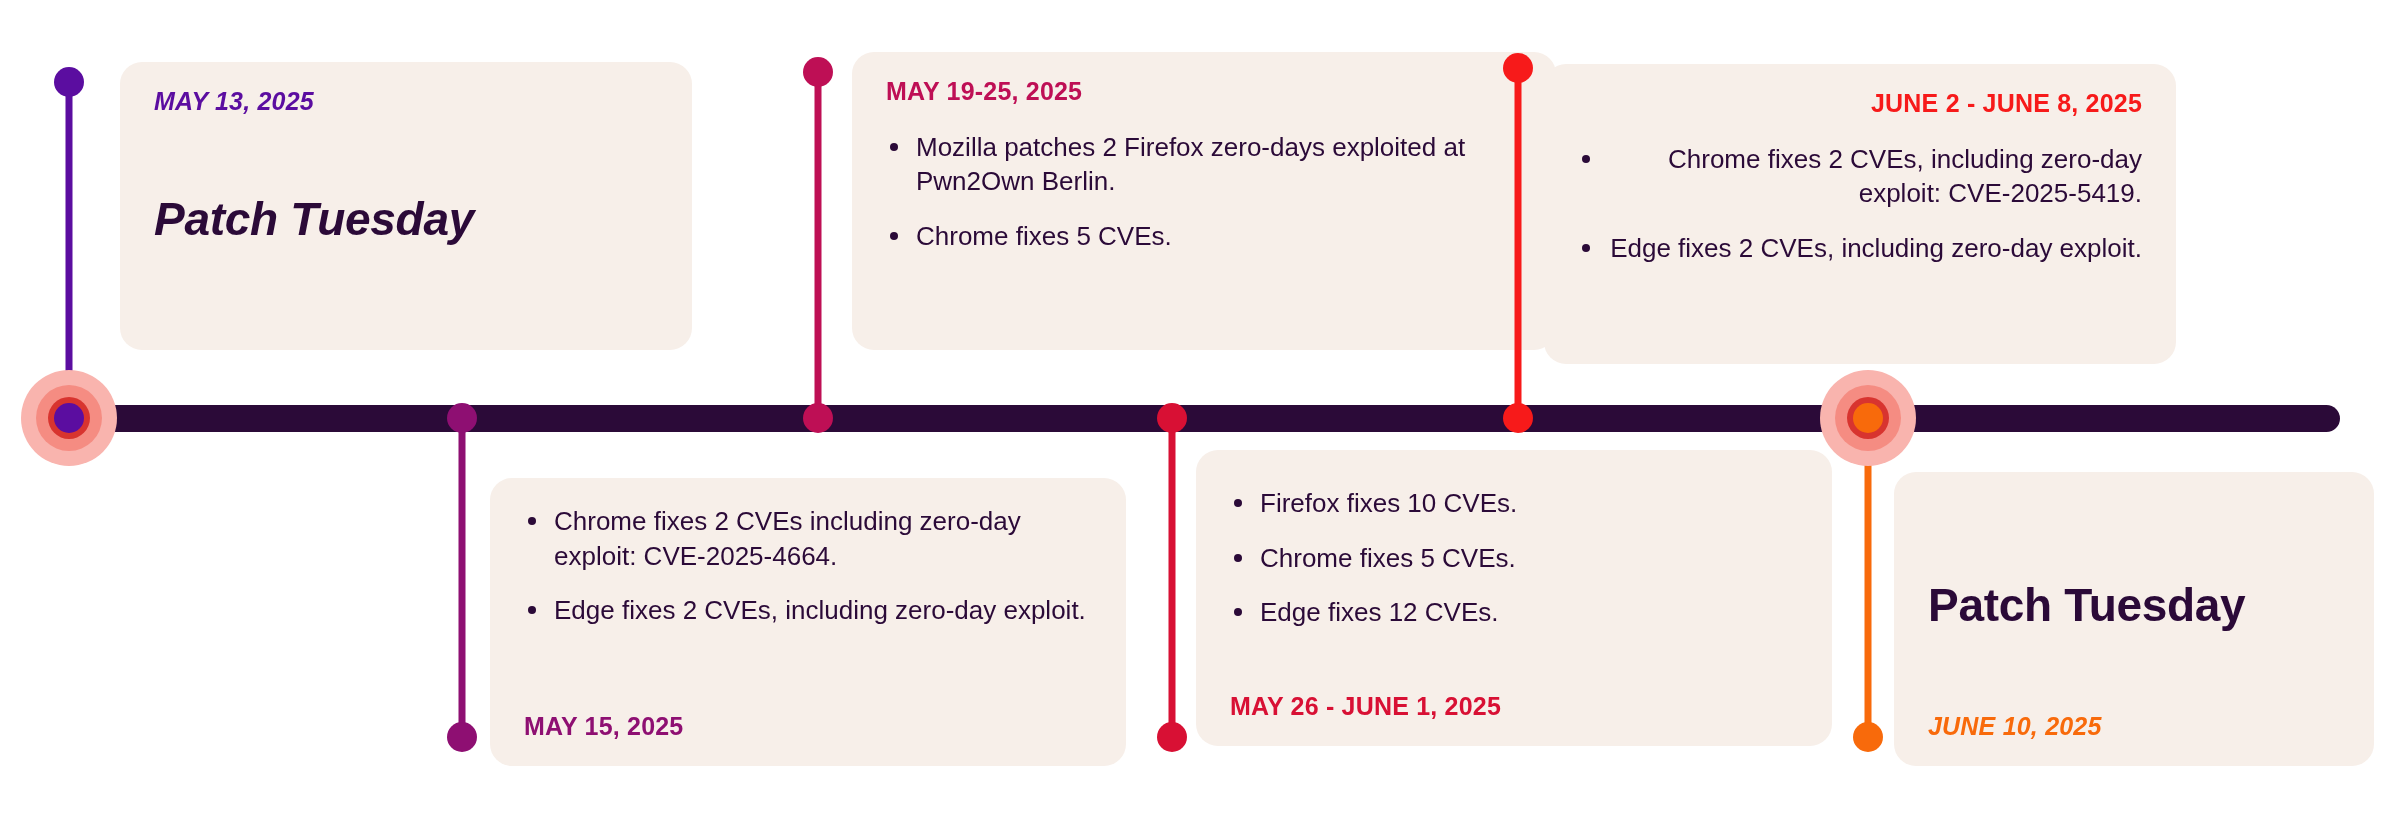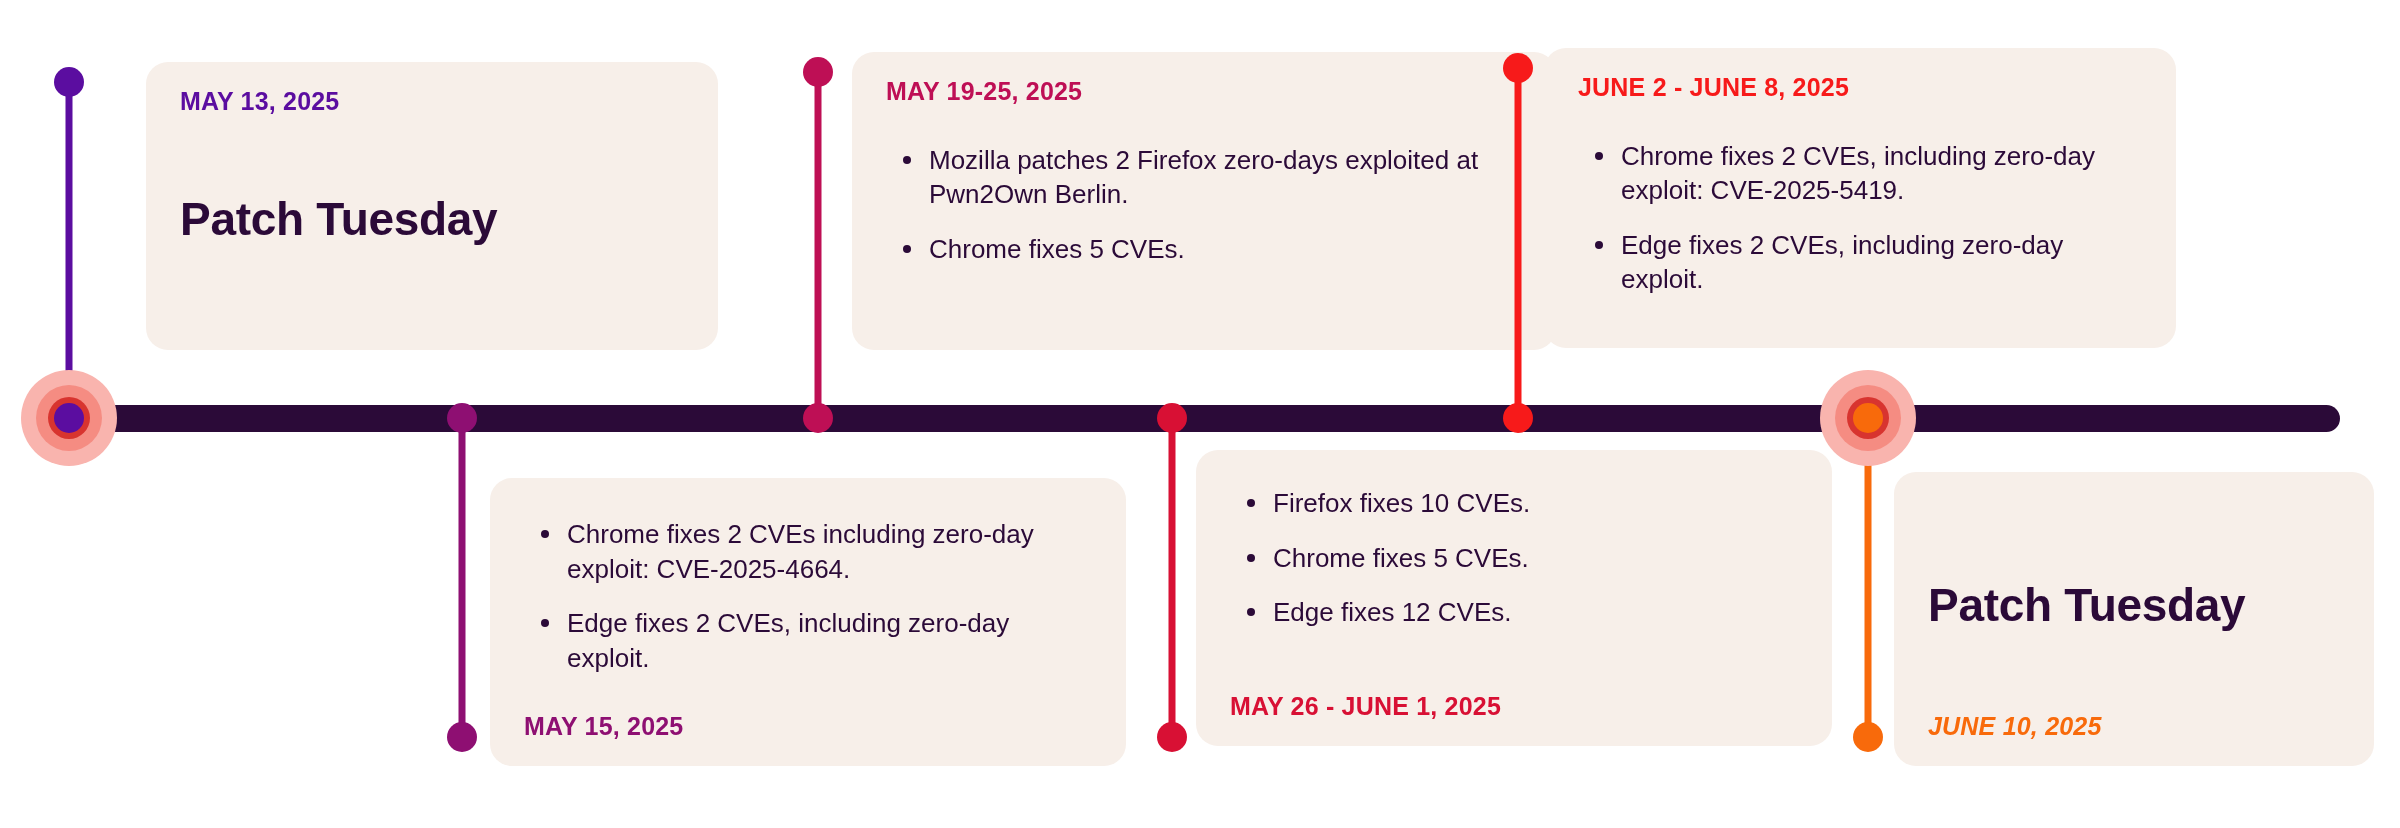--- a/index.html
+++ b/index.html
@@ -90,21 +90,21 @@
   .card-headline {
     font-size: 46px;
     font-weight: bold;
     color: #2B0A38;
     line-height: 1.1;
     letter-spacing: -0.3px;
   }
 
   .bullets {
     list-style: none;
-    margin: 13px;
+    margin: 0;
     padding: 0;
   }
   .bullets li {
     position: relative;
     padding-left: 30px;
     font-size: 26px;
     line-height: 1.33;
     color: #2B0A38;
     margin-bottom: 20px;
   }
@@ -129,21 +129,21 @@
   <div class="axis-bar"></div>
 
   <div class="stem" style="left:69px; top:82px; height:345px; background:#5B0DA0;"></div>
   <div class="end-dot" style="left:69px; top:82px; background:#5B0DA0;"></div>
 
   <div class="pulse ring-outer" style="left:69px; top:418px;"></div>
   <div class="pulse ring-mid" style="left:69px; top:418px;"></div>
   <div class="pulse ring-inner" style="left:69px; top:418px;"></div>
   <div class="axis-dot" style="left:69px; background:#5B0DA0;"></div>
 
-  <div class="card above" style="left:146px; top:62px; width:572px; height:288px;">
+  <div class="card above" style="left:120px; top:62px; width:572px; height:288px;font-style:italic;">
     <div class="card-date" style="color:#5B0DA0;">MAY 13, 2025</div>
     <div class="spacer-flex"></div>
     <div class="card-headline">Patch Tuesday</div>
     <div class="spacer-flex"></div>
   </div>
 
   <div class="stem" style="left:462px; top:412px; height:325px; background:#8E0F72;"></div>
   <div class="end-dot" style="left:462px; top:737px; background:#8E0F72;"></div>
   <div class="axis-dot" style="left:462px; background:#8E0F72;"></div>
 
@@ -198,21 +198,21 @@
         <span>Edge fixes 12 CVEs.</span>
       </li>
     </ul>
     <div class="card-date" style="color:#D81034;">MAY 26 - JUNE 1, 2025</div>
   </div>
 
   <div class="stem" style="left:1518px; top:68px; height:359px; background:#F71A1A;"></div>
   <div class="end-dot" style="left:1518px; top:68px; background:#F71A1A;"></div>
   <div class="axis-dot" style="left:1518px; background:#F71A1A;"></div>
 
-  <div class="card above" style="left:1544px; top:48px; width:632px; height:300px;">
+  <div class="card above" style="left:1544px; top:64px; width:632px; height:300px;text-align:right;">
     <div class="card-date" style="color:#F71A1A; margin-bottom:24px;">JUNE 2 - JUNE 8, 2025</div>
     <ul class="bullets">
       <li>
         <span class="bullet-dot"></span>
         <span>Chrome fixes 2 CVEs, including zero-day exploit: CVE-2025-5419.</span>
       </li>
       <li>
         <span class="bullet-dot"></span>
         <span>Edge fixes 2 CVEs, including zero-day exploit.</span>
       </li>

